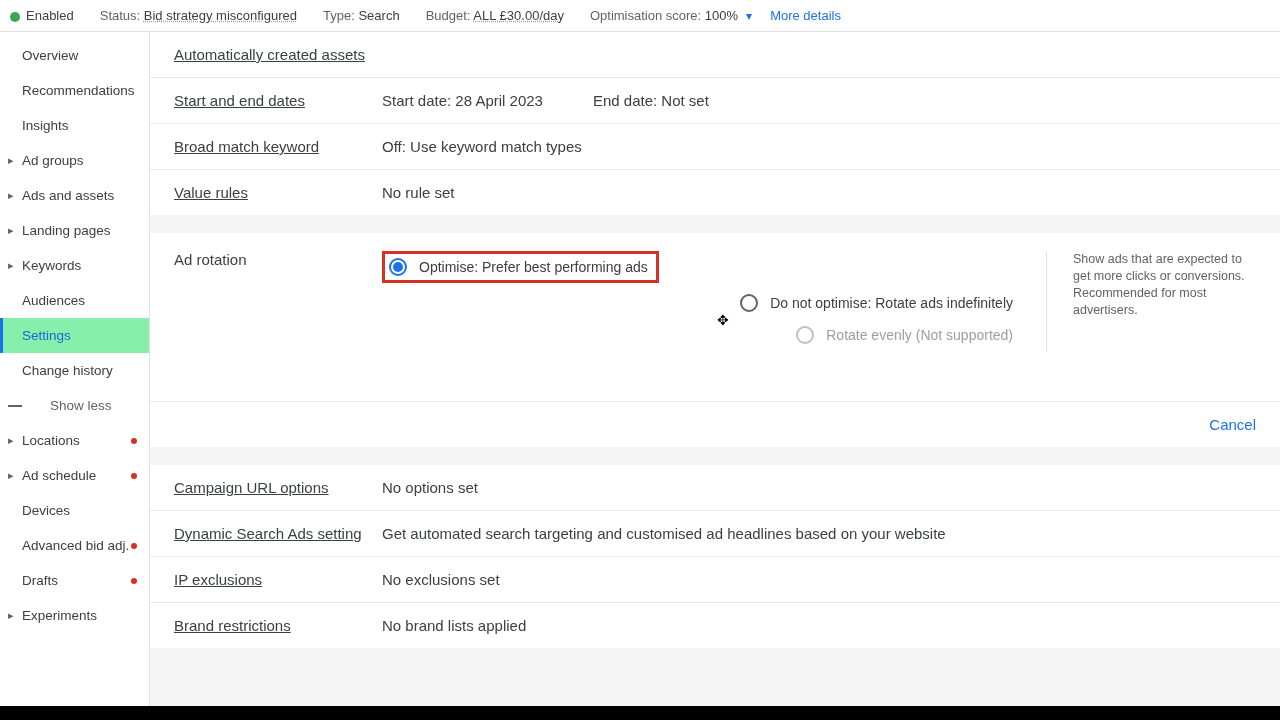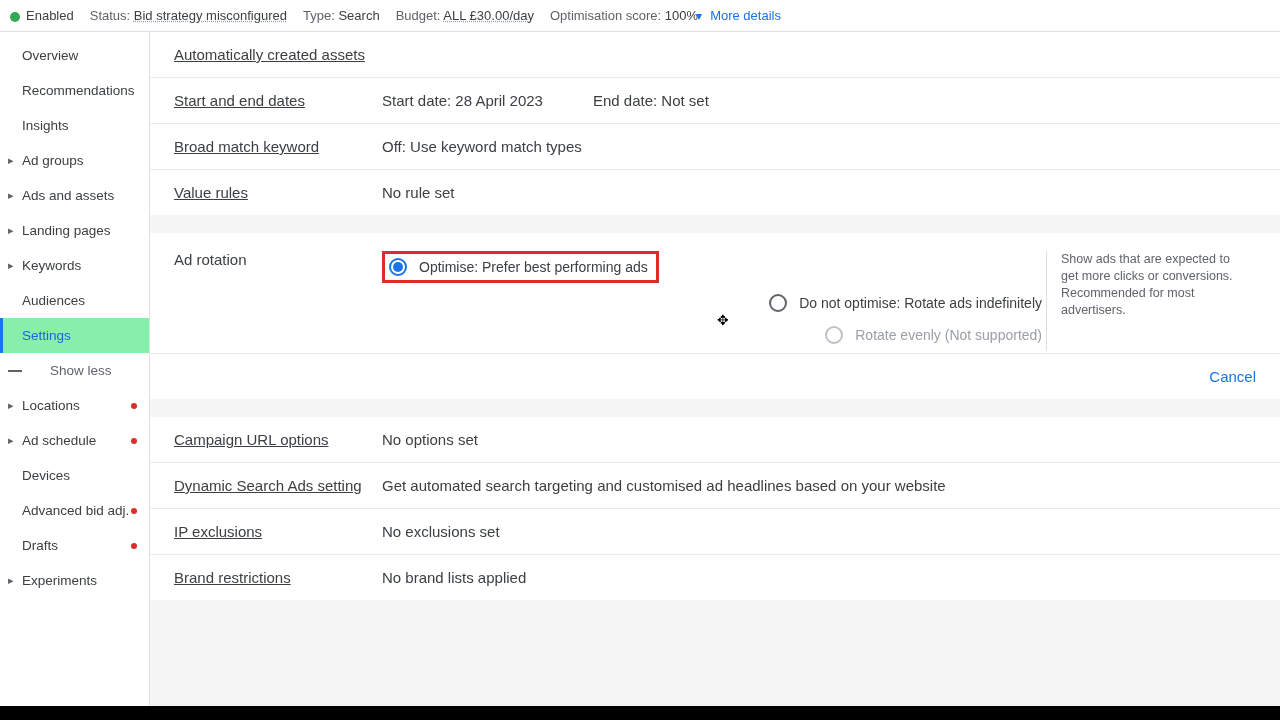--- a/index.html
+++ b/index.html
@@ -1,19 +1,19 @@
 <!DOCTYPE html>
 <html><head>
 <meta charset="utf-8">
 <style>
 * { margin:0; padding:0; box-sizing:border-box; font-family:Arial,Helvetica,sans-serif; }
 body { background:#fff; color:#3c4043; font-size:14px; width:1280px; height:720px; overflow:hidden; }
 
 
-.topbar { display:flex; align-items:flex-end; gap:16px; padding:8px 10px; border-bottom:1px solid #e0e0e0; font-size:13px; color:#5f6368; }
+.topbar { display:flex; align-items:flex-end; gap:26px; padding:8px 10px; border-bottom:1px solid #e0e0e0; font-size:13px; color:#5f6368; }
 .status-dot { width:10px; height:10px; border-radius:50%; background:#34a853; display:inline-block; margin-right:6px; vertical-align:middle; }
 .tb-label { color:#5f6368; }
 .tb-val { color:#3c4043; }
 .tb-dashed { text-decoration:underline dotted #9aa0a6; }
 .tb-link { color:#1a73e8; cursor:pointer; }
 .tb-chev { color:#1a73e8; font-size:12px; margin-left:-18px; margin-right:-8px; }
 
 .layout { display:flex; height:calc(100% - 36px); }
 
 
@@ -38,23 +38,23 @@
 .adrot { display:flex; padding:18px 24px 2px 24px; }
 .adrot-label { width:208px; flex:none; font-size:15px; }
 .adrot-opts { flex:1; }
 .radio-row { display:flex; align-items:center; gap:12px; padding:7px 4px; font-size:14px; cursor:pointer;justify-content:flex-end; }
 .radio-row.hl { border:3px solid #d93025; padding:4px 8px 4px 4px; display:inline-flex; margin-bottom:4px; }
 .radio-row.dis { color:#9aa0a6; cursor:default; }
 .radio { width:18px; height:18px; border:2px solid #5f6368; border-radius:50%; flex:none; display:flex; align-items:center; justify-content:center; }
 .radio.sel { border-color:#1a73e8; }
 .radio.sel::after { content:""; width:10px; height:10px; background:#1a73e8; border-radius:50%; }
 .radio.dis { border-color:#bdc1c6; }
-.adrot-help { width:210px; flex:none; border-left:1px solid #e0e0e0; padding:0 10px 0 14px; font-size:12.5px; color:#5f6368; line-height:1.35; }
-
-.actions { display:flex; justify-content:flex-end; padding:14px 24px; border-top:1px solid #e8eaed; }
+.adrot-help { width:210px; flex:none; border-left:1px solid #e0e0e0; padding:0 10px 0 26px; font-size:12.5px; color:#5f6368; line-height:1.35;margin-left:29px; }
+
+.actions { display:flex; justify-content:flex-end; padding:14px 24px; border-top:1px solid #e8eaed;margin-top:48px; }
 .btn-cancel { color:#1a73e8; font-size:15px; cursor:pointer; background:none; border:none; }
 
 .bottombar { position:fixed; bottom:0; left:0; right:0; height:14px; background:#000; }
 
 .cursor { position:absolute; left:717px; top:312px; font-size:14px; color:#000; pointer-events:none; }
 </style>
 </head>
 <body>
 
 <div class="topbar">
@@ -89,20 +89,23 @@
           <span>Landing pages</span>
         </div>
         <div class="sb-item caret">
           <span>Keywords</span>
         </div>
         <div class="sb-item">
           <span>Audiences</span>
         </div>
         <div class="sb-item selected">
           <span>Settings</span>
+        </div>
+        <div class="sb-item">
+          <span>Change history</span>
         </div>
       </div>
     <div class="sb-showless">
         <span class="dash"></span>
         <span>Show less</span>
       </div>
     <div id="sb-bot">
         <div class="sb-item caret">
           <span>Locations</span>
           <span class="reddot"></span>

